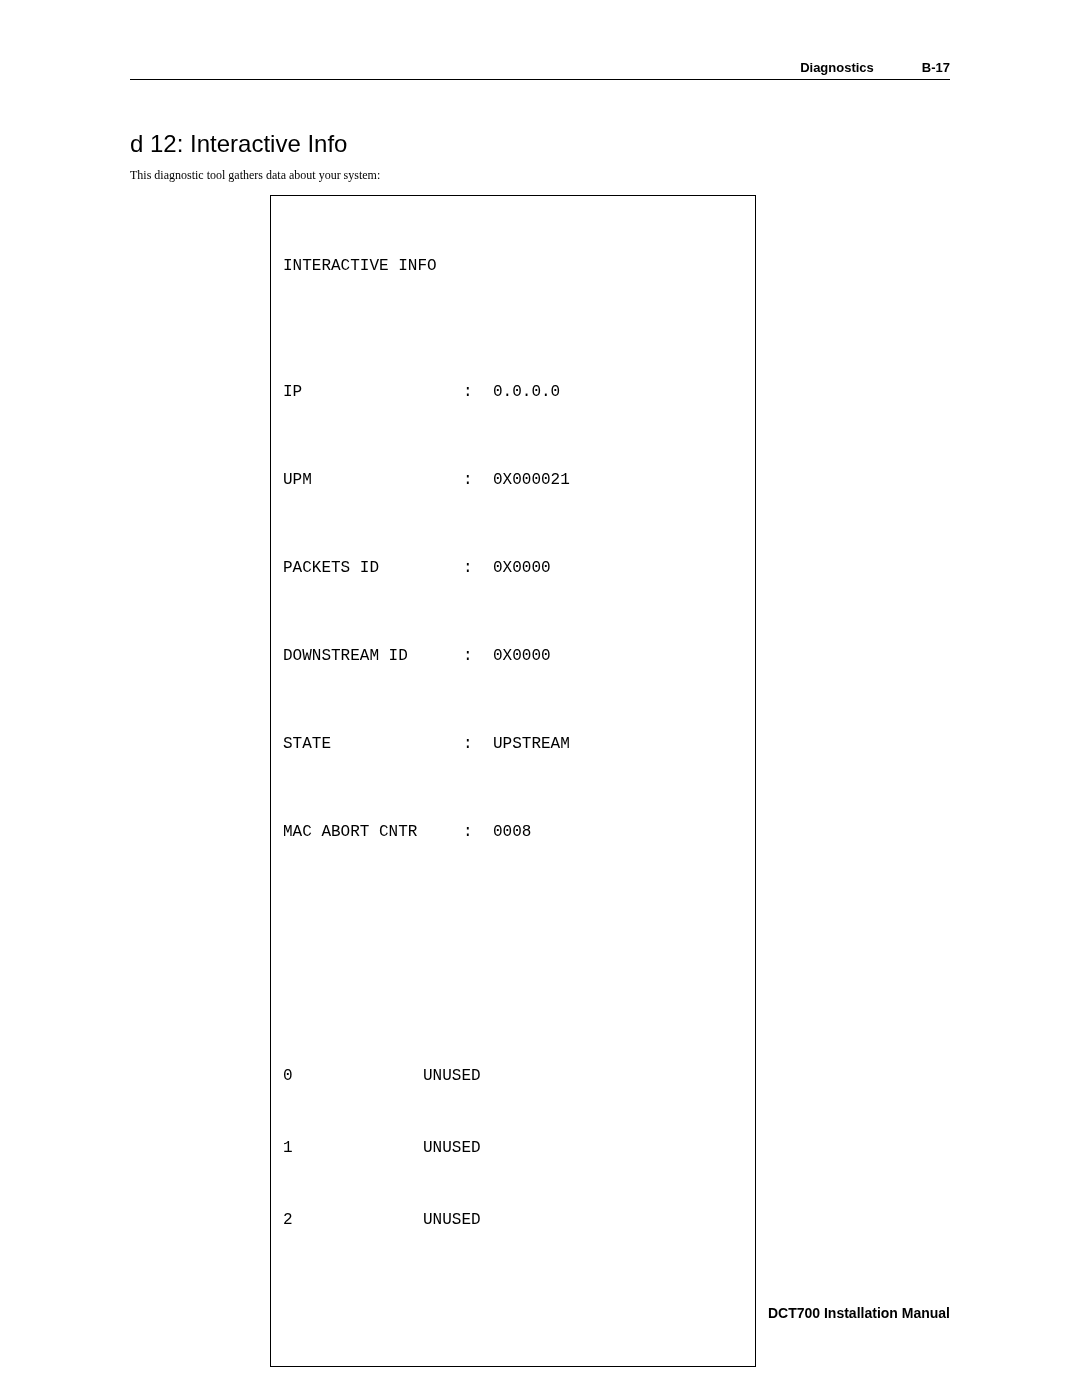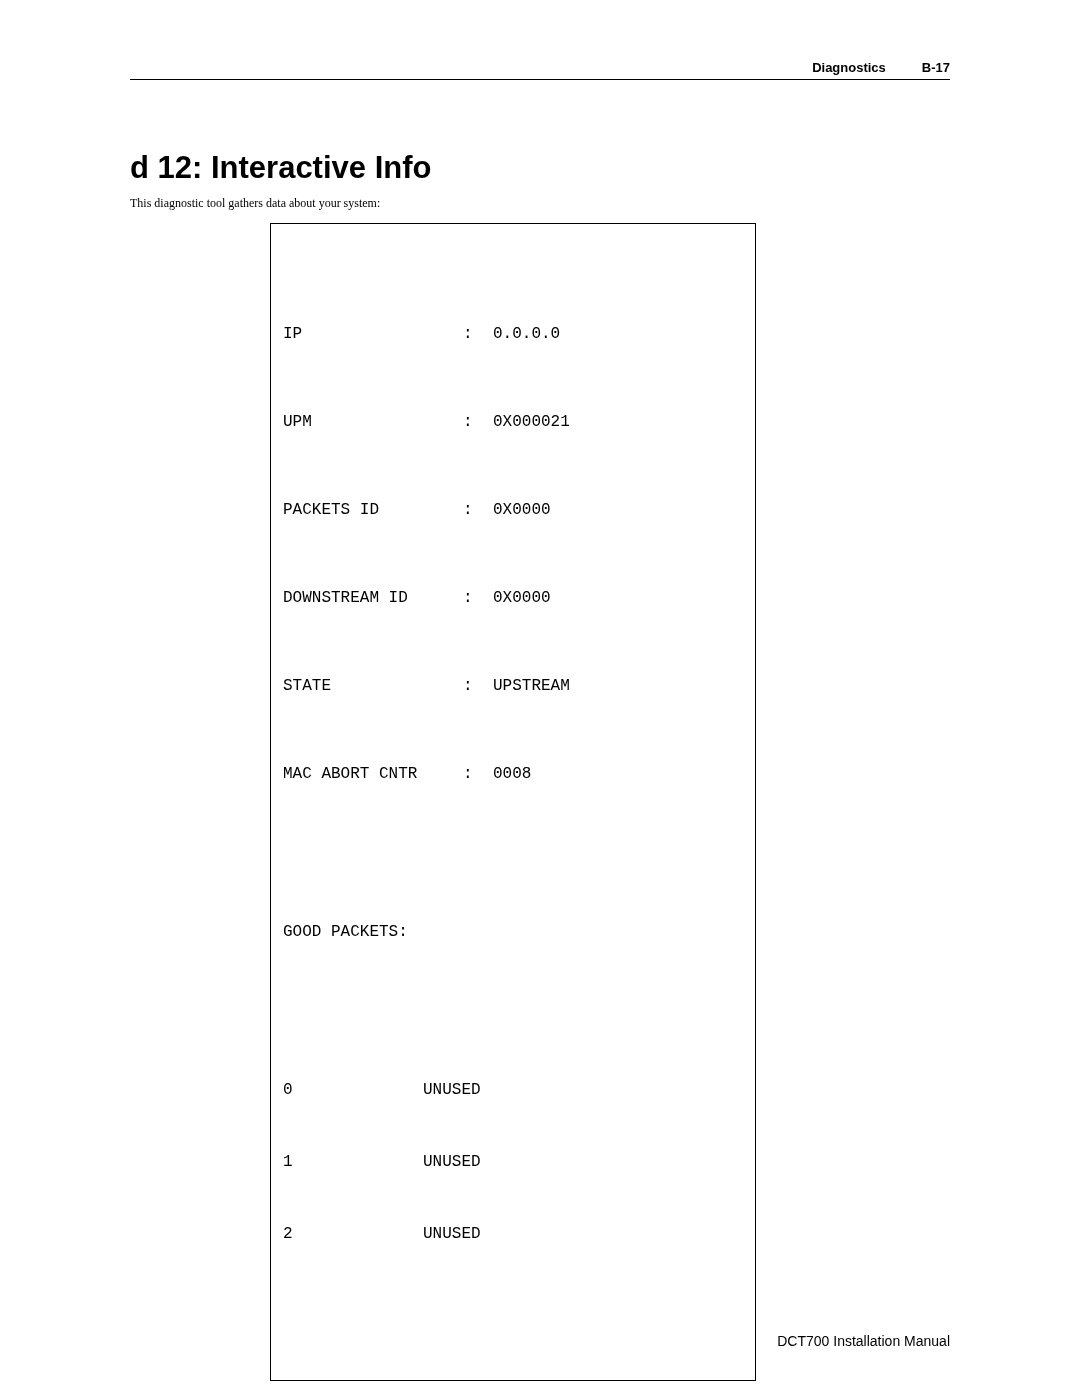--- a/index.html
+++ b/index.html
@@ -13,29 +13,29 @@
     width: 1080px;
     height: 1397px;
     box-sizing: border-box;
     padding: 60px 130px 60px 130px;
     position: relative;
   }
   .header-line {
     border-bottom: 1px solid #000;
     display: flex;
     justify-content: flex-end;
-    gap: 36px;
+    gap: 48px;
     padding-bottom: 4px;
     font-size: 13px;
     font-weight: bold;
   }
   h2.section-title {
-    font-size: 31px;
-    font-weight: bold;
-    margin: 70px 0 10px 0;
+    font-size: 24px;
+    font-weight: normal;
+    margin: 50px 0 10px 0;
   }
   .intro {
     font-family: Georgia, "Times New Roman", serif;
     font-size: 12px;
     margin: 0 0 12px 0;
   }
   .diag-box {
     border: 1px solid #000;
     width: 460px;
     margin: 0 0 14px 140px;
@@ -56,49 +56,49 @@
   .diag-row .c { width: 30px; }
   .diag-row .v { }
   .socket-row {
     display: flex;
   }
   .socket-row .sk { width: 140px; }
   .blank-gap { height: 14px; }
   .footer {
     position: absolute;
     right: 130px;
-    bottom: 48px;
+    bottom: 76px;
     font-size: 14px;
-    font-weight: normal;
+    font-weight: bold;
   }
 </style>
 </head>
 <body>
 
 <div class="page">
 
   <div class="header-line">
     <span>Diagnostics</span>
     <span>B-17</span>
   </div>
 
   <h2 class="section-title">d 12: Interactive Info</h2>
   <p class="intro">This diagnostic tool gathers data about your system:</p>
 
   <div class="diag-box">
+    <div class="diag-title">INTERACTIVE INFO</div>
 
     <div class="diag-row"><span class="k">IP</span><span class="c">:</span><span class="v">0.0.0.0</span></div>
     <div class="diag-row"><span class="k">UPM</span><span class="c">:</span><span class="v">0X000021</span></div>
     <div class="diag-row"><span class="k">PACKETS ID</span><span class="c">:</span><span class="v">0X0000</span></div>
     <div class="diag-row"><span class="k">DOWNSTREAM ID</span><span class="c">:</span><span class="v">0X0000</span></div>
     <div class="diag-row"><span class="k">STATE</span><span class="c">:</span><span class="v">UPSTREAM</span></div>
     <div class="diag-row"><span class="k">MAC ABORT CNTR</span><span class="c">:</span><span class="v">0008</span></div>
 
     <div class="blank-gap"></div>
-    <div>GOOD PACKETS:</div>
 
     <div class="blank-gap"></div>
     <div class="socket-row"><span class="sk">0</span><span>UNUSED</span></div>
     <div class="socket-row"><span class="sk">1</span><span>UNUSED</span></div>
     <div class="socket-row"><span class="sk">2</span><span>UNUSED</span></div>
     
     
     
   </div>
 

